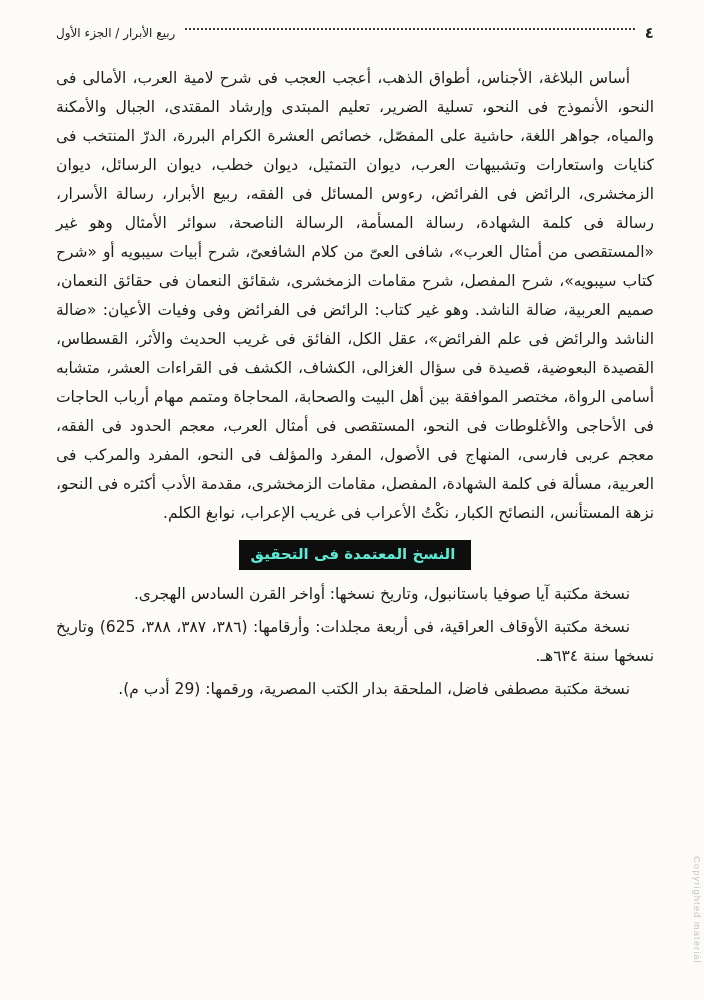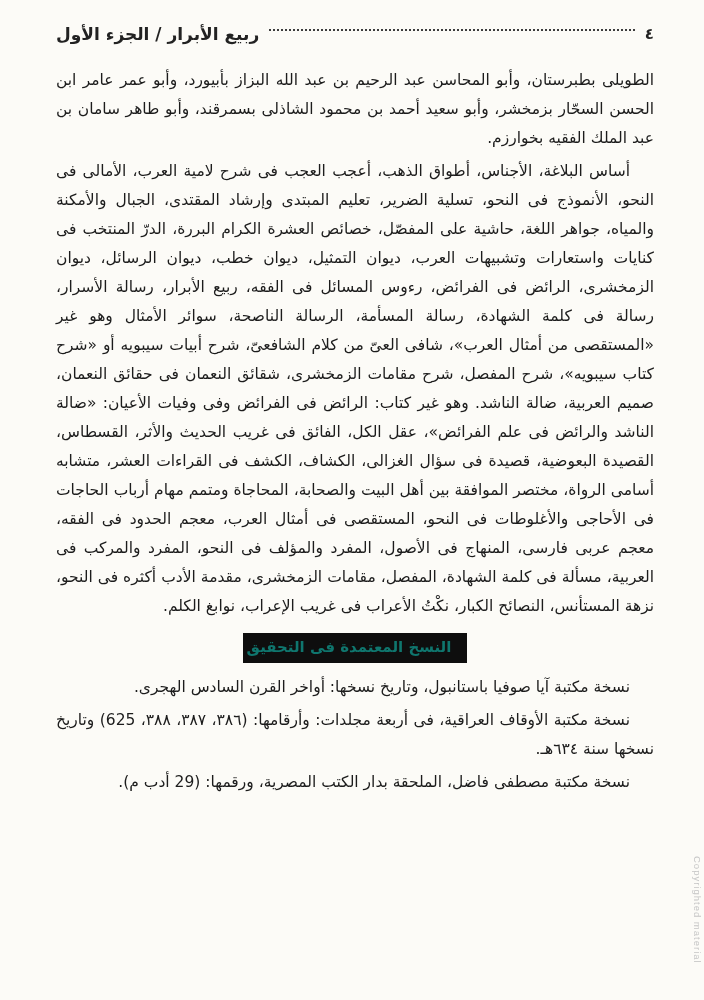--- a/index.html
+++ b/index.html
@@ -34,36 +34,36 @@
   }
   .leader {
     flex: 1;
     height: 0;
     margin: 0 10px;
     border-bottom: 2.5px dotted #3c3c3c;
     transform: translateY(-4px);
   }
   .header-title {
     white-space: nowrap;
-    font-size: 17px;
-    font-weight: bold;
+    font-size: 12px;
+    font-weight: normal;
   }
   .body-text {
     font-size: 15.5px;
     line-height: 29px;
     text-align: justify;
   }
   p.para { margin: 0 0 4px 0; }
   p.indent { text-indent: 24px; }
   .section-heading {
     background: #0e0e0e;
-    color: #0f766e;
+    color: #5eead4;
     width: fit-content;
     margin: 12px auto 10px auto;
-    padding: 2px 16px 4px 4px;
+    padding: 2px 16px 4px 12px;
     font-size: 15px;
     font-weight: bold;
     line-height: 24px;
   }
   .watermark {
     position: absolute;
     right: 1px;
     bottom: 36px;
     writing-mode: vertical-rl;
     direction: ltr;
@@ -80,21 +80,20 @@
 <div class="page">
 
   <div class="header">
     <span class="page-number">٤</span>
     <span class="leader"></span>
     <span class="header-title">ربيع الأبرار / الجزء الأول</span>
   </div>
 
   <div class="body-text">
 
-    <p class="para">الطويلى بطبرستان، وأبو المحاسن عبد الرحيم بن عبد الله البزاز بأبيورد، وأبو عمر عامر ابن الحسن السحّار بزمخشر، وأبو سعيد أحمد بن محمود الشاذلى بسمرقند، وأبو طاهر سامان بن عبد الملك الفقيه بخوارزم.</p>
 
 
     <p class="para indent">أساس البلاغة، الأجناس، أطواق الذهب، أعجب العجب فى شرح لامية العرب، الأمالى فى النحو، الأنموذج فى النحو، تسلية الضرير، تعليم المبتدى وإرشاد المقتدى، الجبال والأمكنة والمياه، جواهر اللغة، حاشية على المفصّل، خصائص العشرة الكرام البررة، الدرّ المنتخب فى كنايات واستعارات وتشبيهات العرب، ديوان التمثيل، ديوان خطب، ديوان الرسائل، ديوان الزمخشرى، الرائض فى الفرائض، رءوس المسائل فى الفقه، ربيع الأبرار، رسالة الأسرار، رسالة فى كلمة الشهادة، رسالة المسأمة، الرسالة الناصحة، سوائر الأمثال وهو غير «المستقصى من أمثال العرب»، شافى العىّ من كلام الشافعىّ، شرح أبيات سيبويه أو «شرح كتاب سيبويه»، شرح المفصل، شرح مقامات الزمخشرى، شقائق النعمان فى حقائق النعمان، صميم العربية، ضالة الناشد. وهو غير كتاب: الرائض فى الفرائض وفى وفيات الأعيان: «ضالة الناشد والرائض فى علم الفرائض»، عقل الكل، الفائق فى غريب الحديث والأثر، القسطاس، القصيدة البعوضية، قصيدة فى سؤال الغزالى، الكشاف، الكشف فى القراءات العشر، متشابه أسامى الرواة، مختصر الموافقة بين أهل البيت والصحابة، المحاجاة ومتمم مهام أرباب الحاجات فى الأحاجى والأغلوطات فى النحو، المستقصى فى أمثال العرب، معجم الحدود فى الفقه، معجم عربى فارسى، المنهاج فى الأصول، المفرد والمؤلف فى النحو، المفرد والمركب فى العربية، مسألة فى كلمة الشهادة، المفصل، مقامات الزمخشرى، مقدمة الأدب أكثره فى النحو، نزهة المستأنس، النصائح الكبار، نكْتُ الأعراب فى غريب الإعراب، نوابغ الكلم.</p>
 
     <div class="section-heading">النسخ المعتمدة فى التحقيق</div>
 
     <p class="para indent">نسخة مكتبة آيا صوفيا باستانبول، وتاريخ نسخها: أواخر القرن السادس الهجرى.</p>
 
     <p class="para indent">نسخة مكتبة الأوقاف العراقية، فى أربعة مجلدات: وأرقامها: (٣٨٦، ٣٨٧، ٣٨٨، 625) وتاريخ نسخها سنة ٦٣٤هـ.</p>
 

